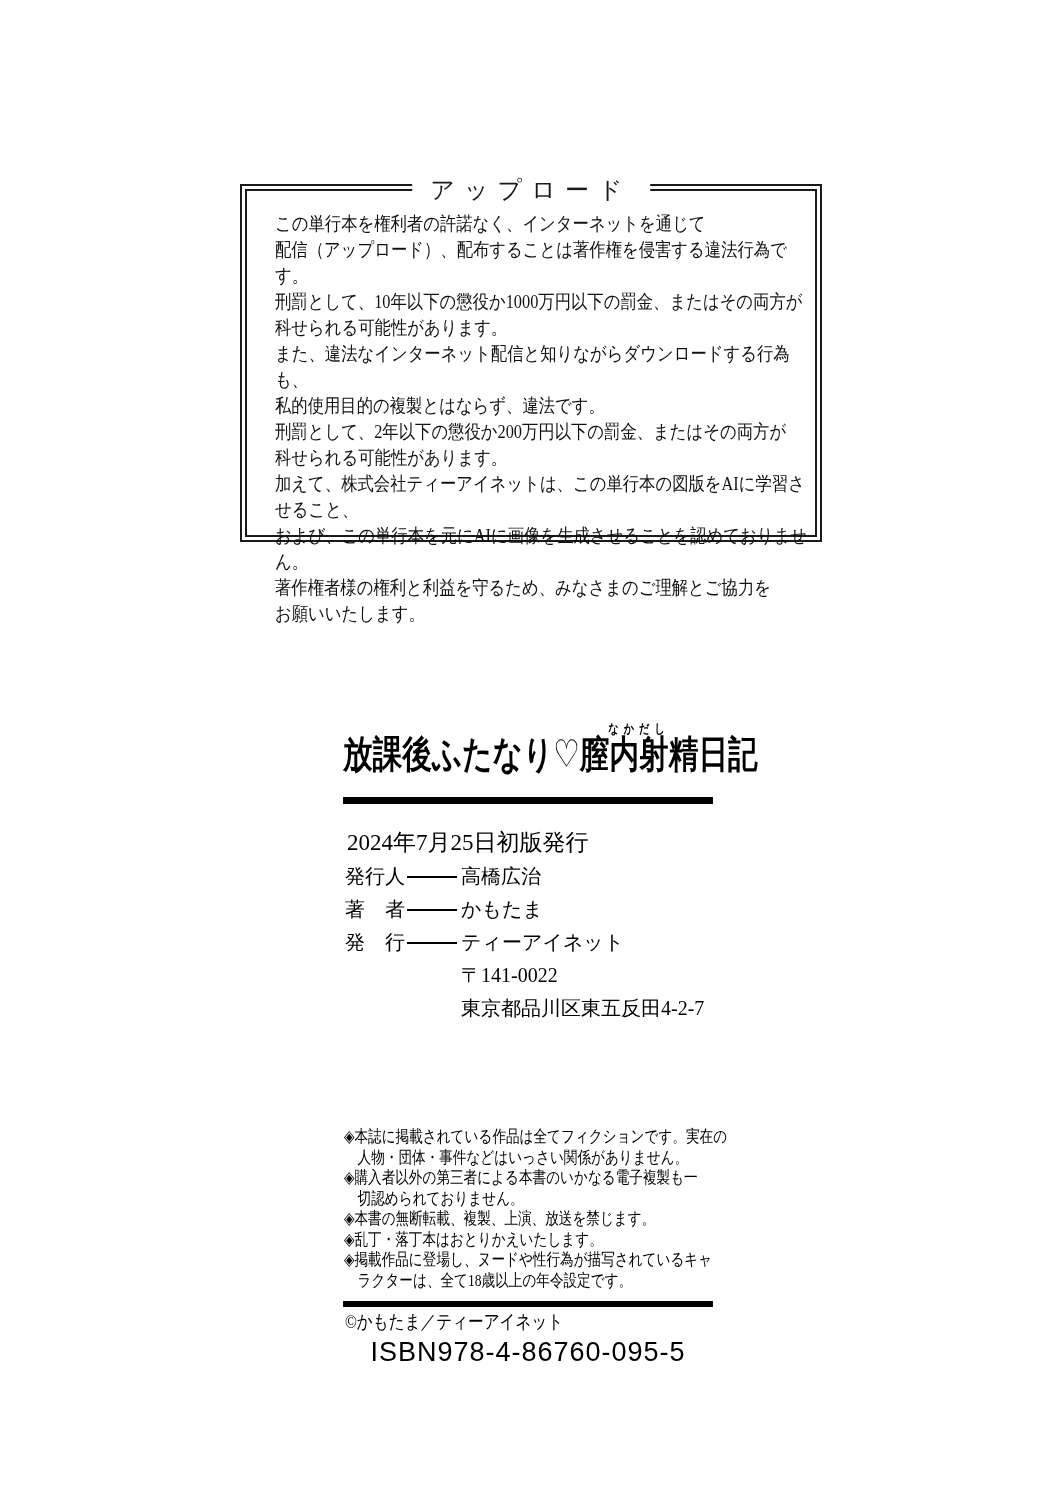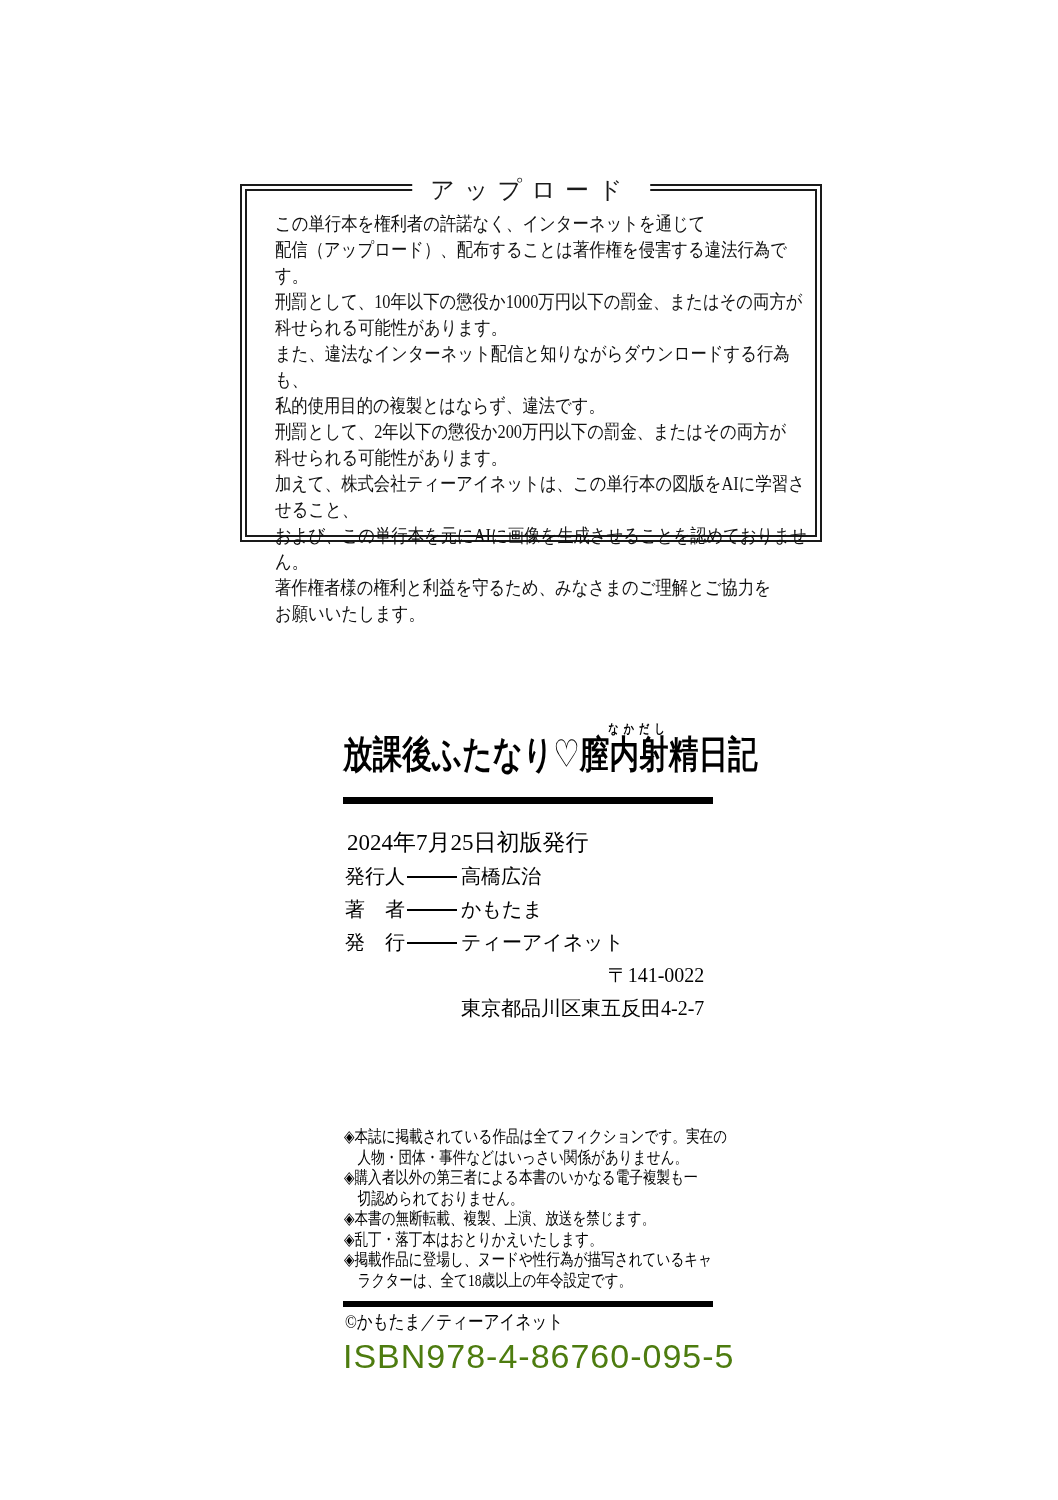--- a/index.html
+++ b/index.html
@@ -115,21 +115,21 @@
     flex: 0 0 62px;
   }
   .fconn {
     display: inline-block;
     width: 50px;
     height: 0;
     border-top: 2px solid #000;
     margin-right: 4px;
     flex: 0 0 50px;
   }
-  .field-row.address { padding-left: 116px; justify-content: flex-end; }
+  .field-row.address { padding-left: 116px; }
 
   
   .notes {
     position: absolute;
     left: 344px;
     top: 1127px;
     width: 520px;
     transform: scaleX(0.8);
     transform-origin: 0 0;
     font-size: 17px;
@@ -153,24 +153,24 @@
     transform: scaleX(0.82);
     transform-origin: 0 0;
   }
   .isbn {
     position: absolute;
     left: 343px;
     top: 1337px;
     width: 370px;
     text-align: center;
     font-family: "Liberation Sans", "DejaVu Sans", sans-serif;
-    font-size: 34px;
+    font-size: 27px;
     letter-spacing: 1px;
     white-space: nowrap;
-    color: #4d7c0f;
+    color: #000000;
   }
 </style>
 </head>
 <body>
 
 <div class="page">
 
   <section class="notice-box">
     <span class="notice-title">アップロード</span>
     <div class="notice-body">この単行本を権利者の許諾なく、インターネットを通じて

